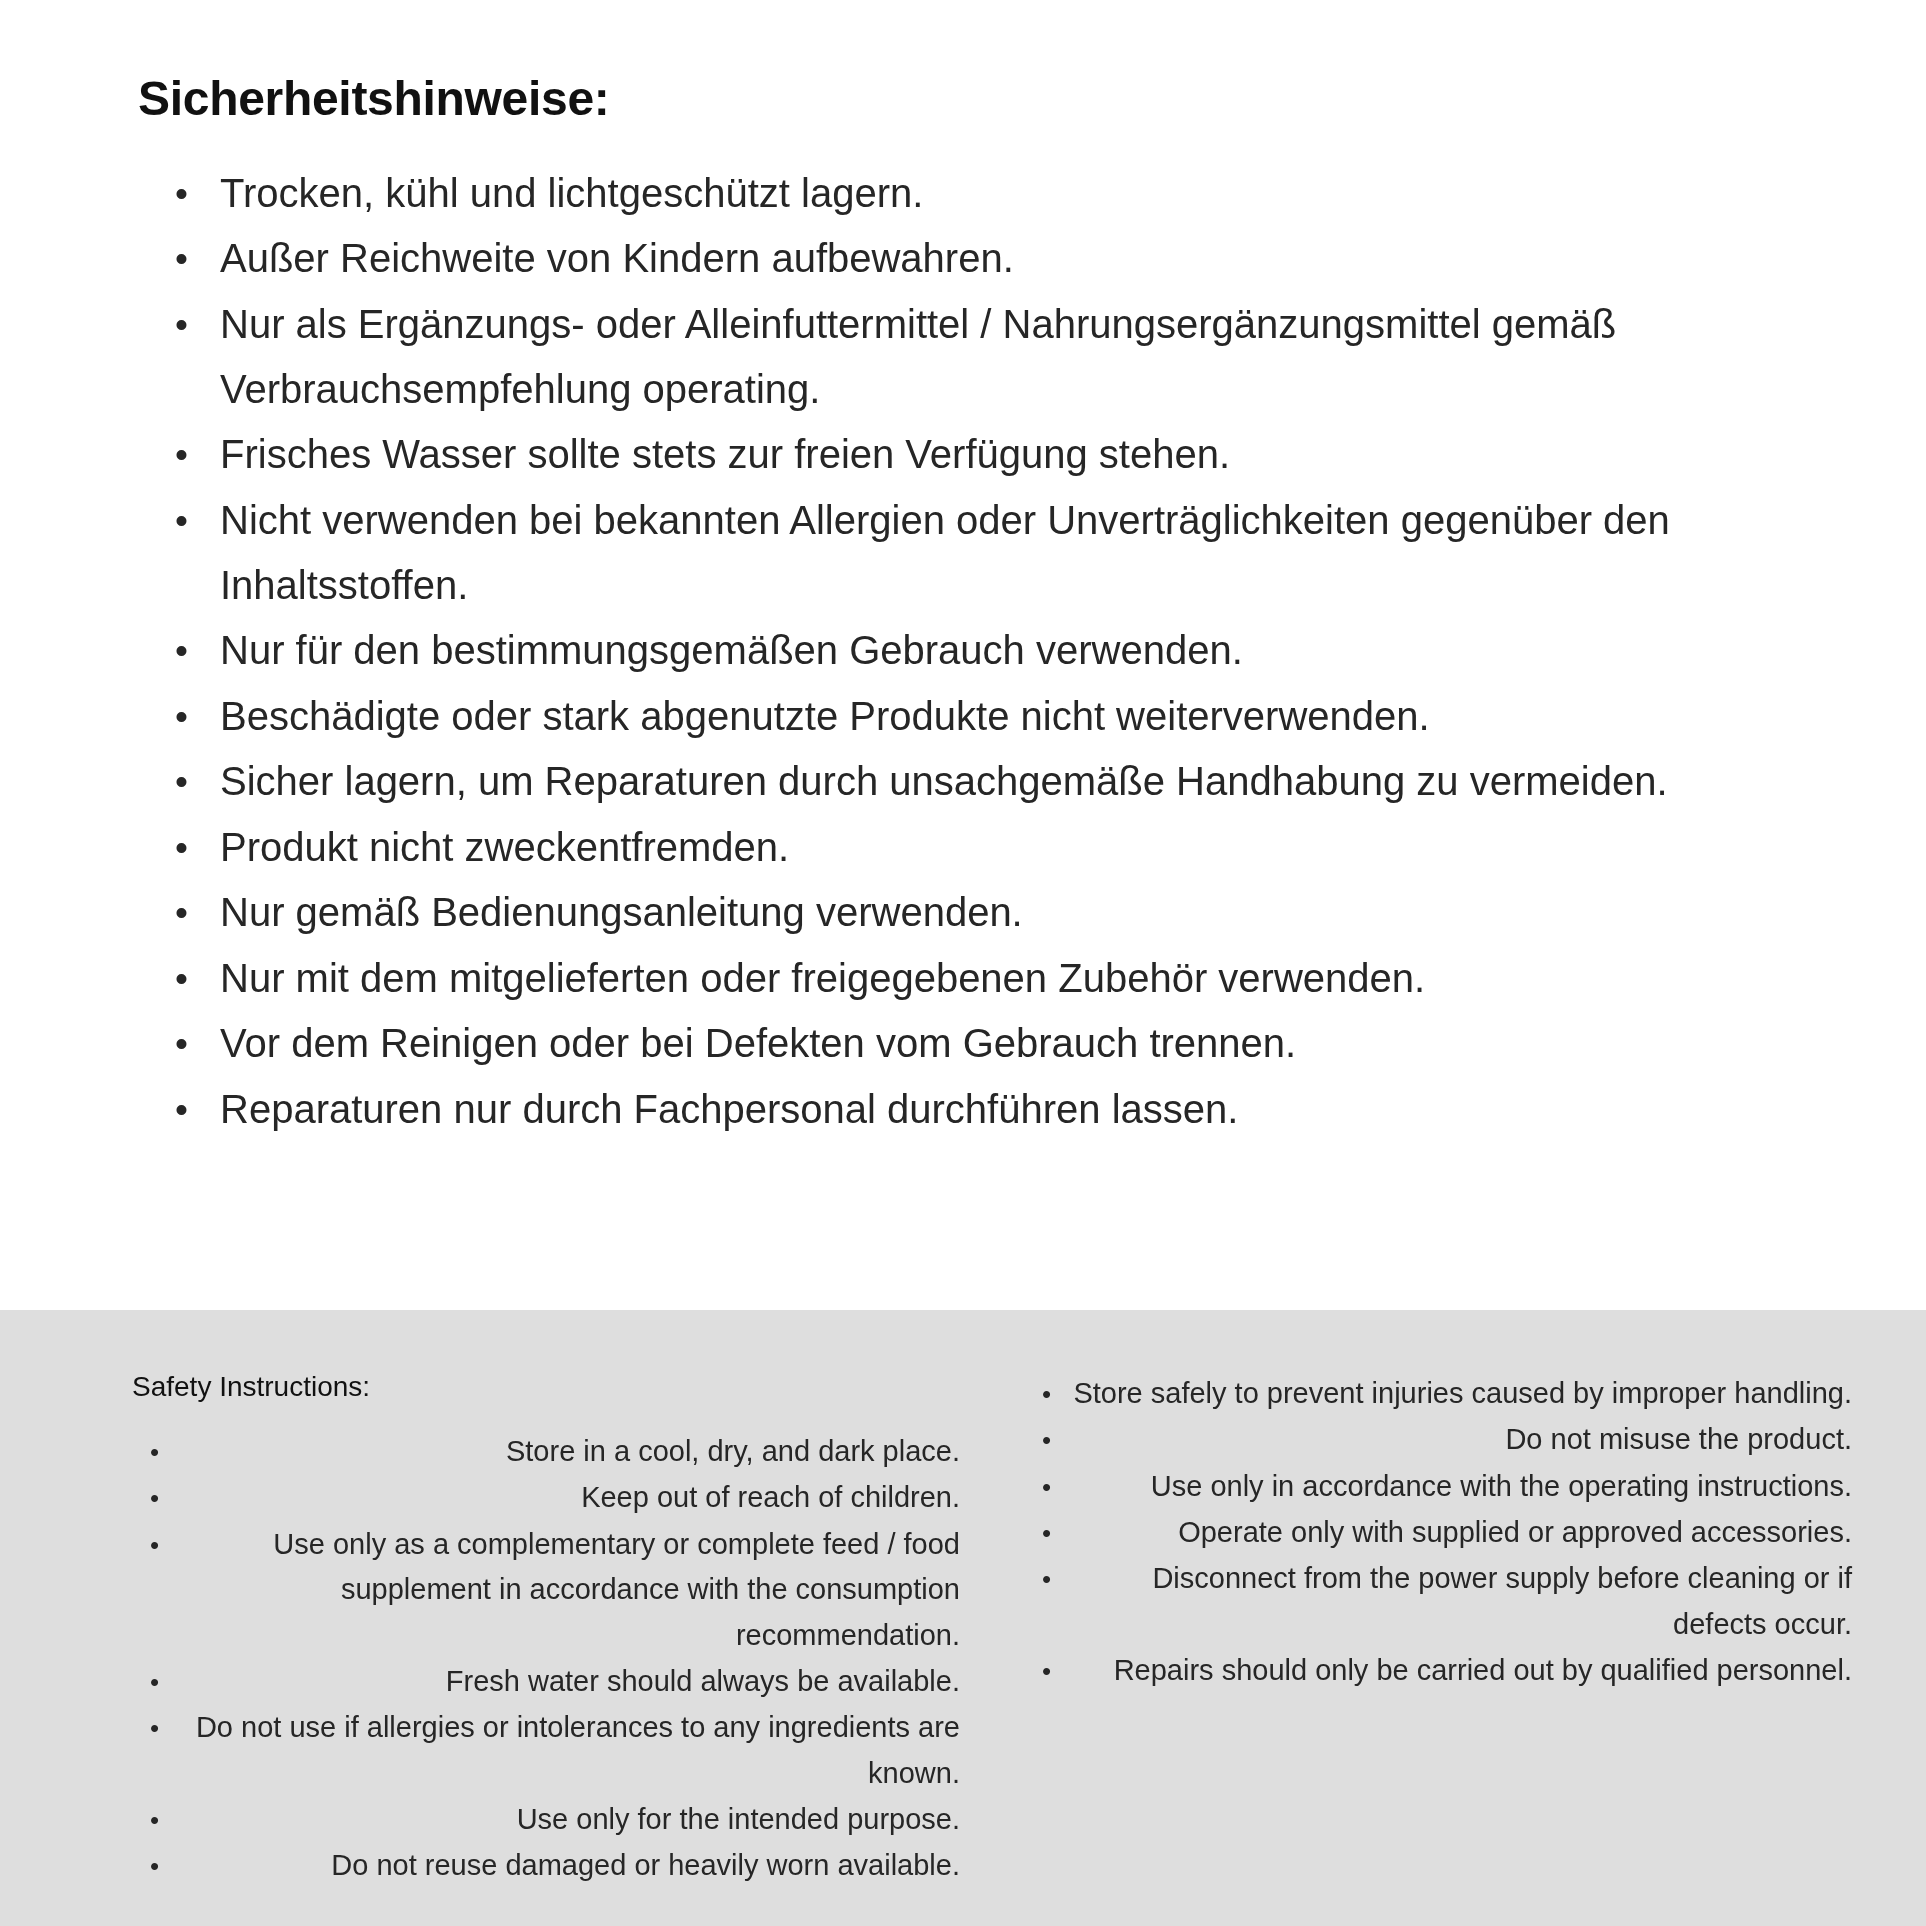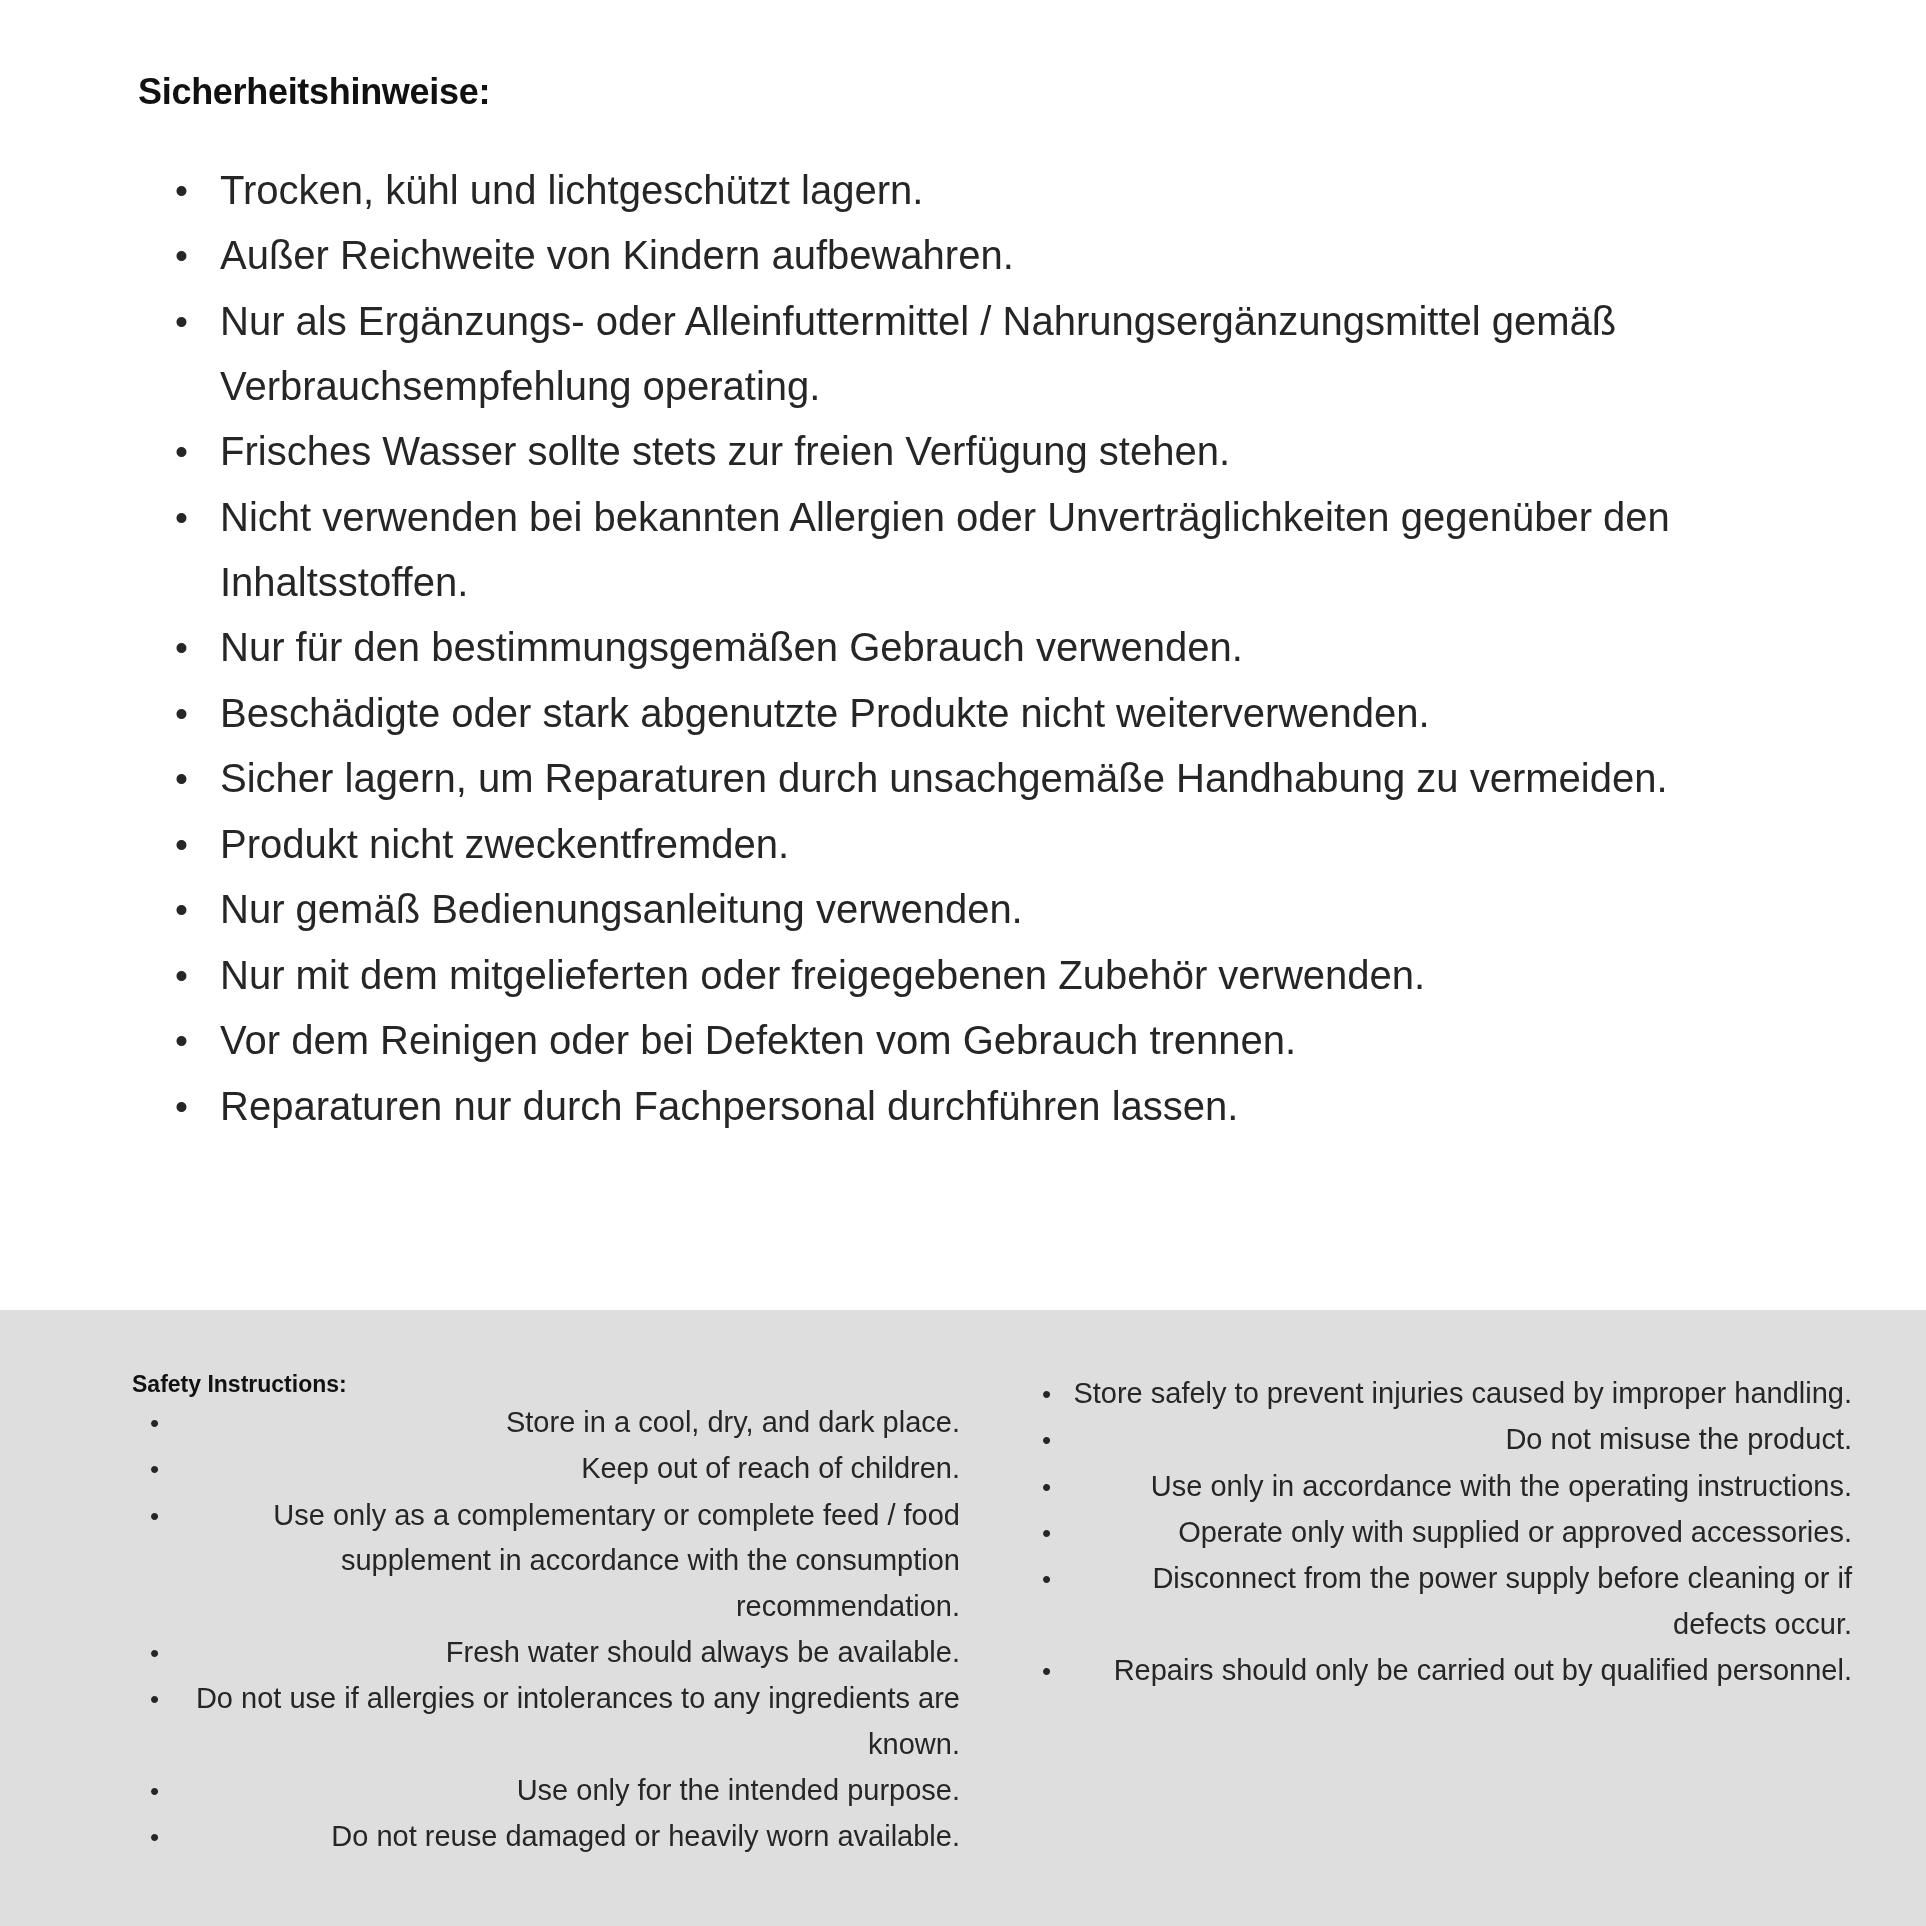--- a/index.html
+++ b/index.html
@@ -22,24 +22,24 @@
     display:flex;
     flex-direction:column;
   }
 
   
   .german{
     height:1310px;
     padding:71px 180px 0 138px;
   }
   .german h1{
-    font-size:36px;
+    font-size:48px;
     font-weight:700;
     color:var(--heading);
-    margin-bottom:45px;
+    margin-bottom:35px;
     letter-spacing:-0.3px;
   }
   ul.list{ list-style:none; }
   .german ul.list{
     padding-left:37px;
   }
   .german li{
     display:flex;
     align-items:flex-start;
     font-size:40px;
@@ -55,24 +55,24 @@
   
   .english{
     height:616px;
     background:var(--band-background);
     padding:61px 74px 0 132px;
     display:flex;
     gap:64px;
   }
   .english .col{ flex:1; }
   .english h2{
-    font-size:23px;
-    font-weight:700;
+    font-size:28px;
+    font-weight:400;
     color:var(--heading);
-    margin-bottom:2px;
+    margin-bottom:26px;
   }
   .english li{
     display:flex;
     align-items:flex-start;
     font-size:29px;
     line-height:1.58;
   }
   .english ul.list{
     padding-left:18px;
   }

